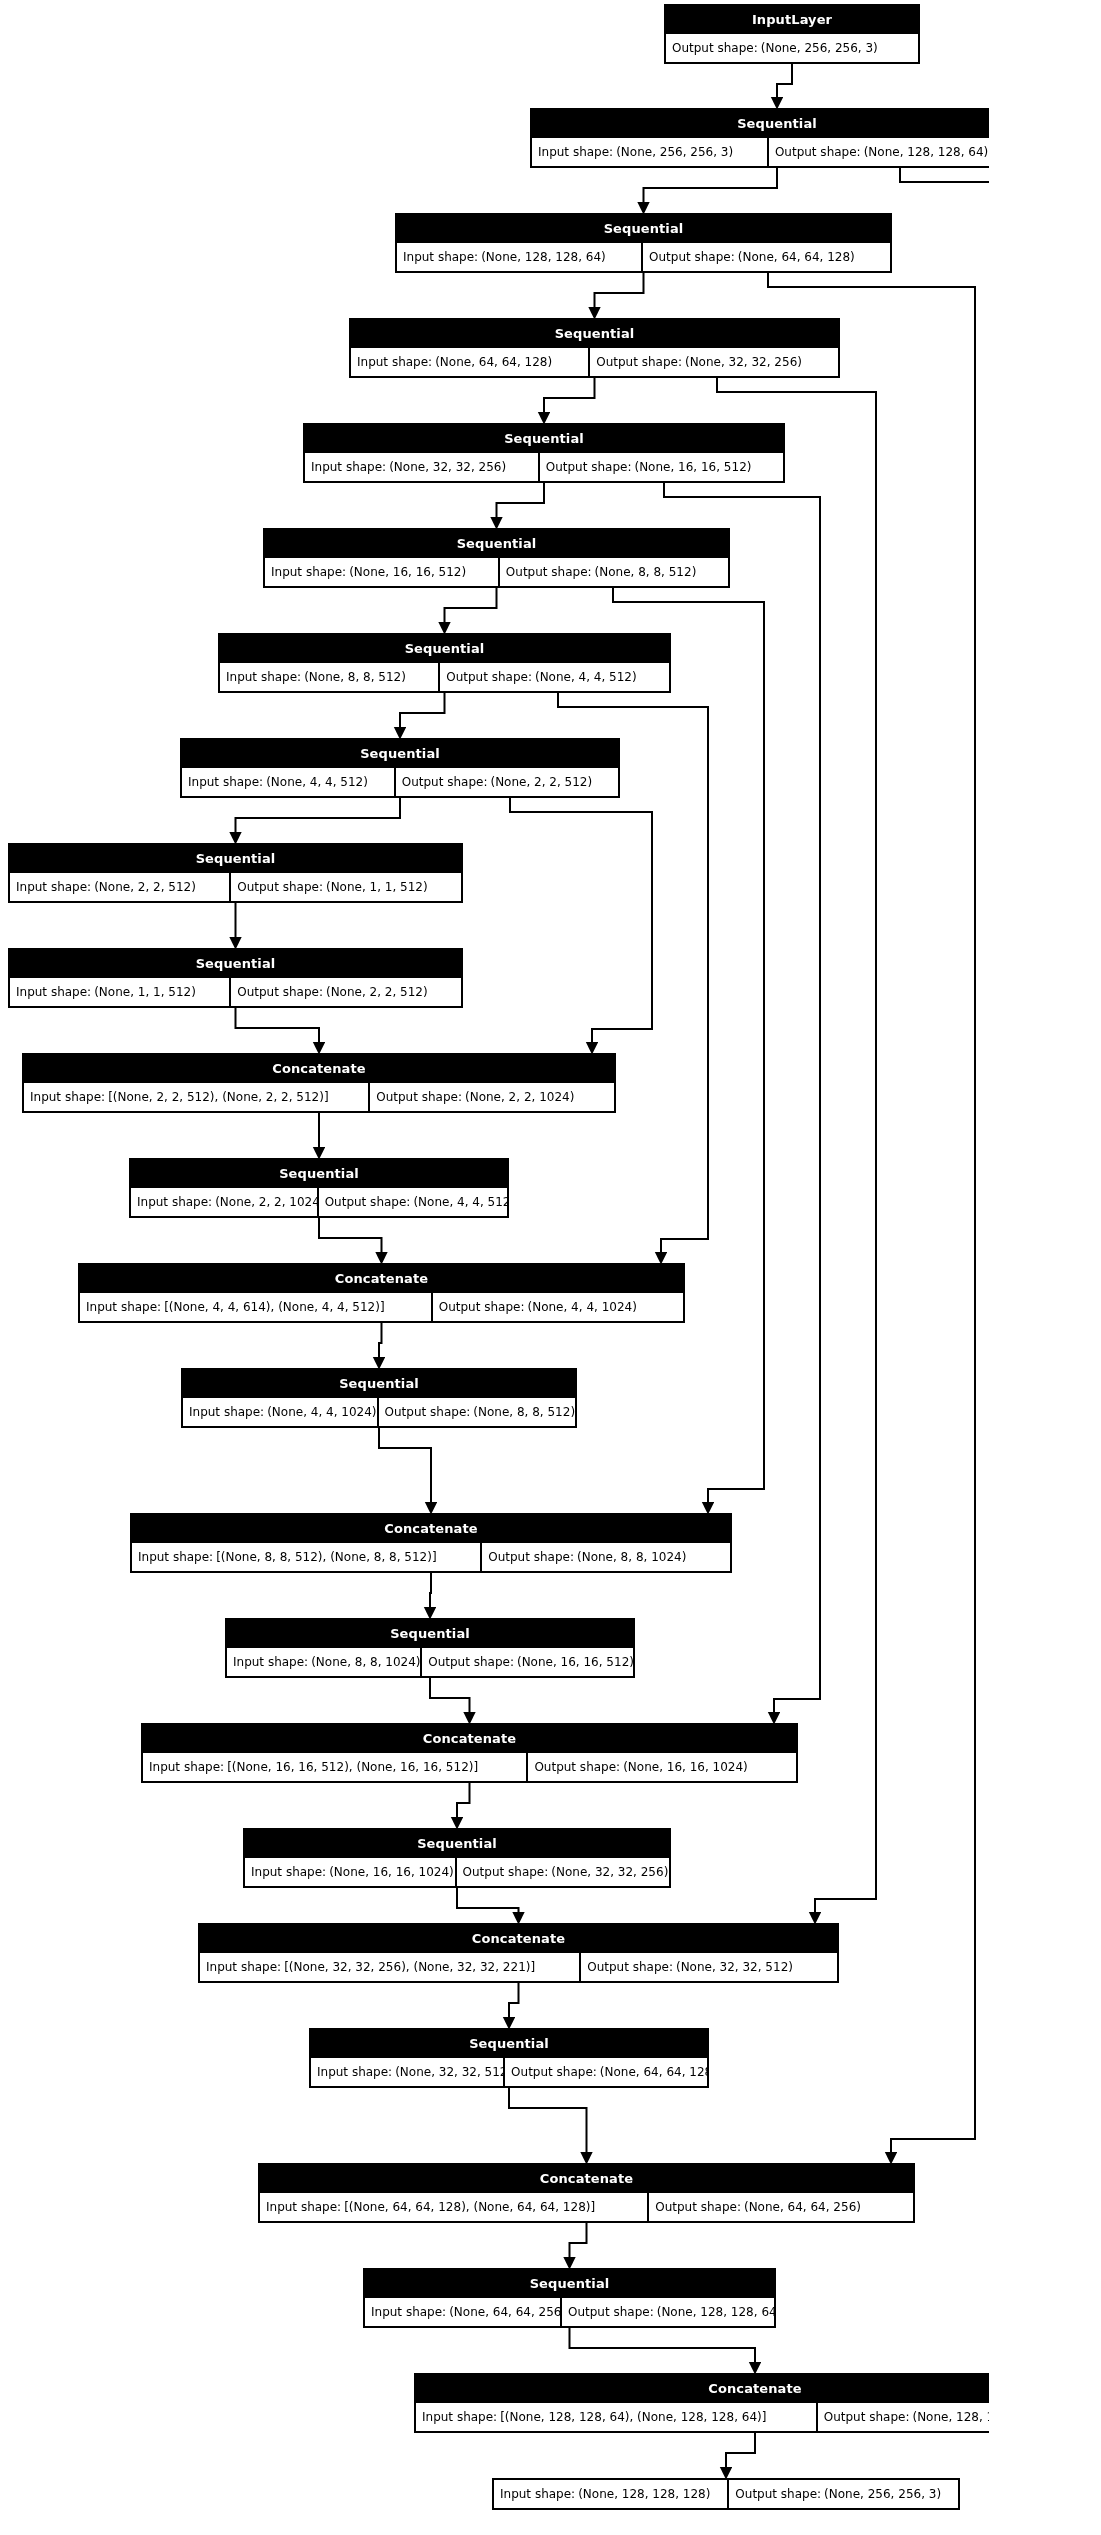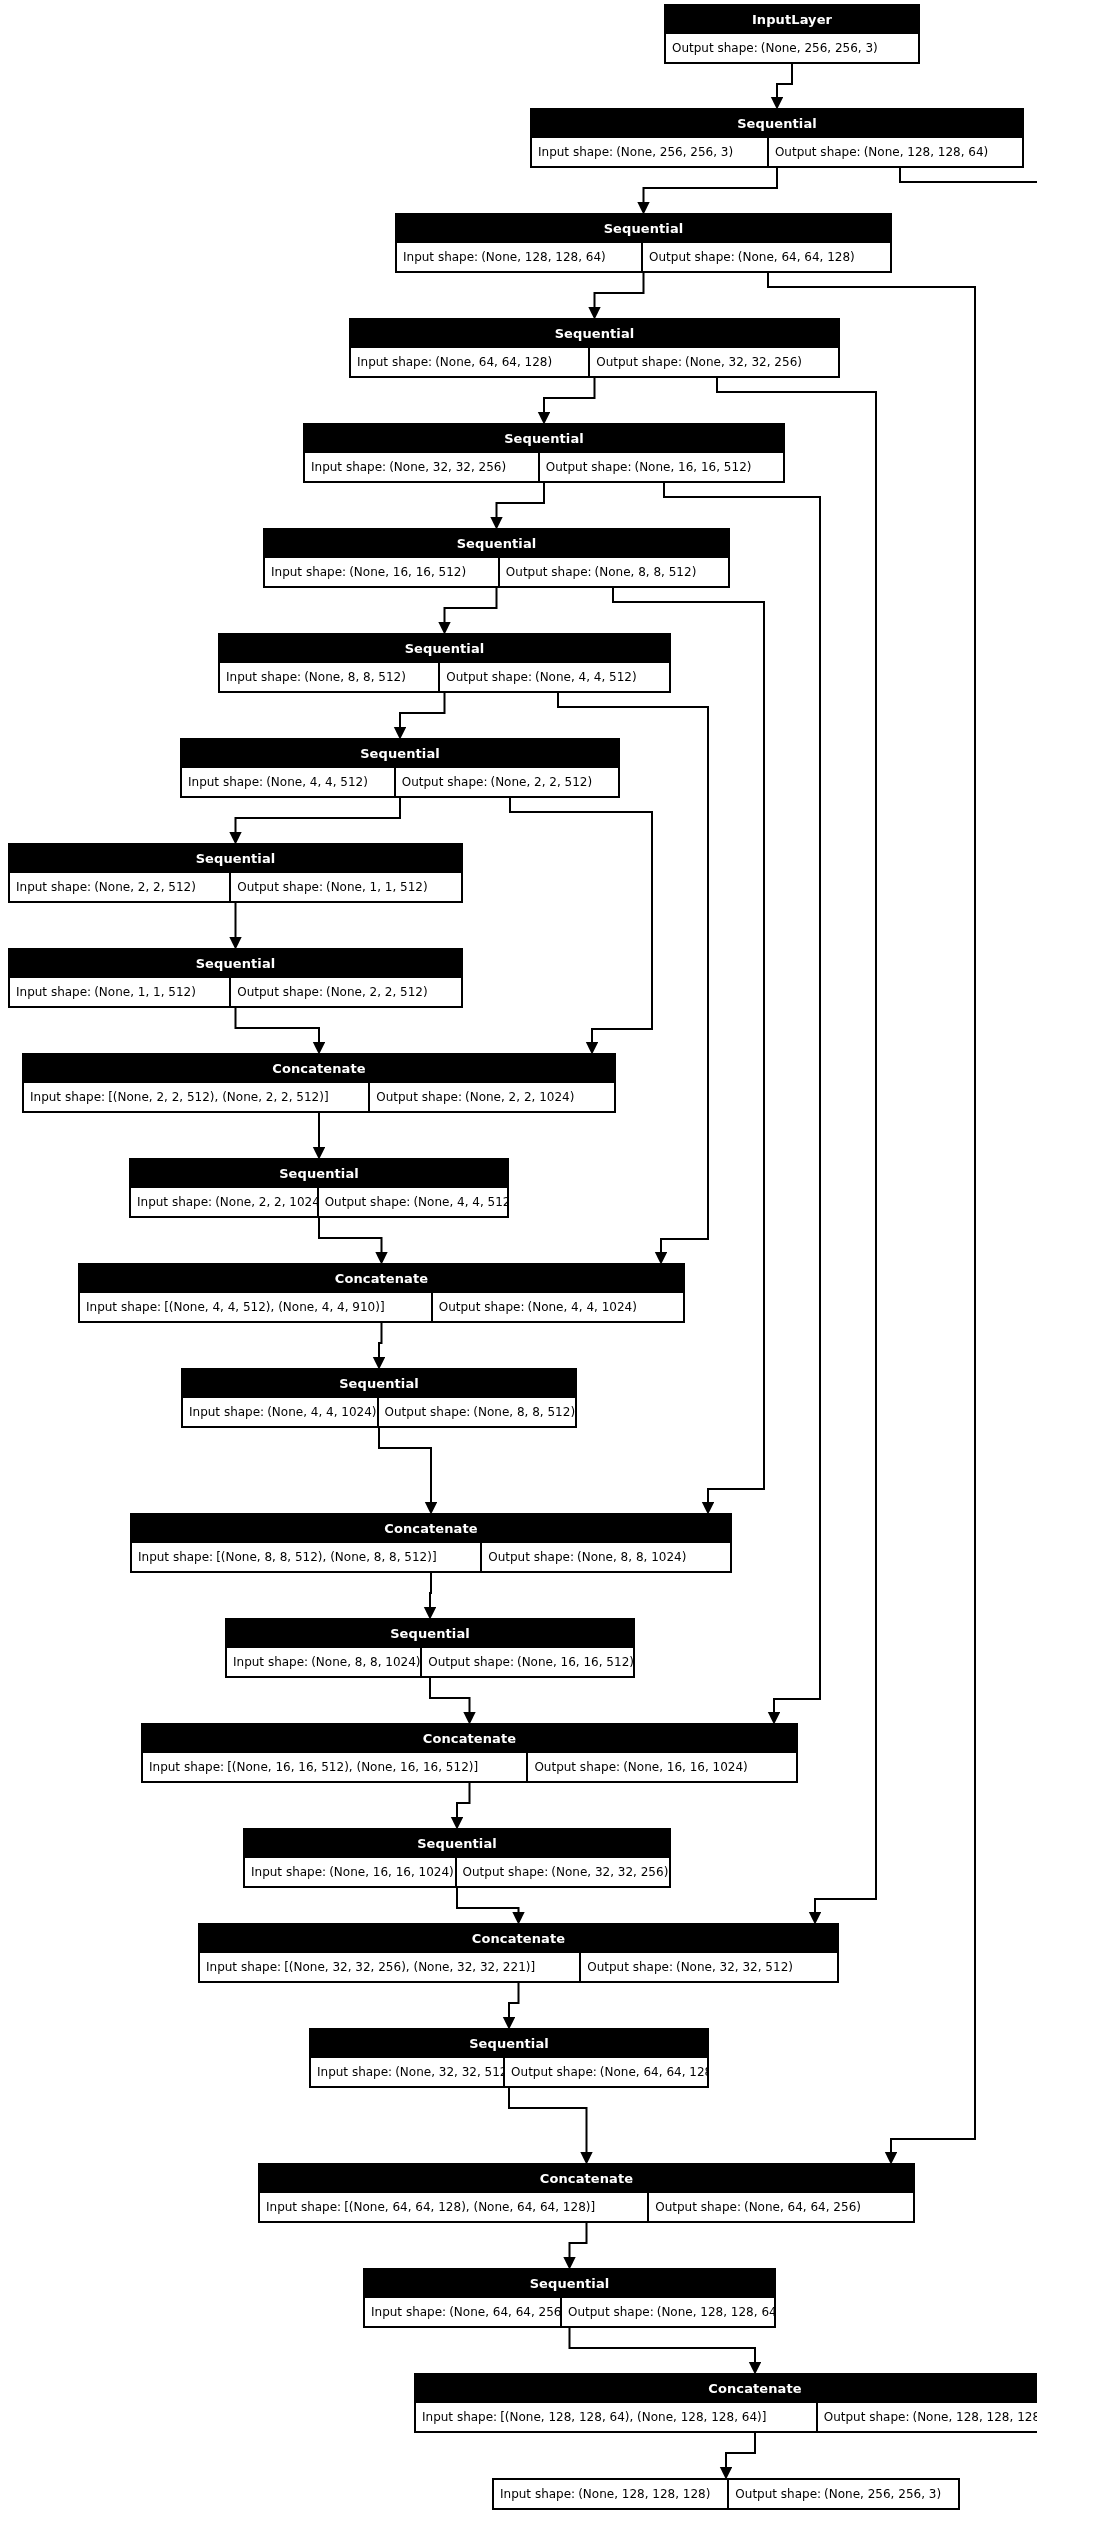--- a/index.html
+++ b/index.html
@@ -9,21 +9,20 @@
   }
   body {
     font-family: "DejaVu Sans", sans-serif;
   }
   #canvas {
     position: relative;
     width: 989px;
     height: 2535px;
     background: #ffffff;
     overflow: hidden;
-    padding-left: 48px;
   }
   #edges {
     position: absolute;
     left: 0;
     top: 0;
     width: 1101px;
     height: 2535px;
     pointer-events: none;
   }
   .node {
@@ -270,21 +269,21 @@
             <span class="lbl">Output shape:</span>
             <span class="val">(None, 4, 4, 512)</span>
           </div>
         </div>
       </div>
       <div class="node" style="left: 78px; top: 1263px; width: 607px;">
         <div class="node-title">Concatenate</div>
         <div class="node-body">
           <div class="shape-cell">
             <span class="lbl">Input shape:</span>
-            <span class="val">[(None, 4, 4, 512), (None, 4, 4, 910)]</span>
+            <span class="val">[(None, 4, 4, 614), (None, 4, 4, 512)]</span>
           </div>
           <div class="shape-cell with-sep">
             <span class="lbl">Output shape:</span>
             <span class="val">(None, 4, 4, 1024)</span>
           </div>
         </div>
       </div>
       <div class="node" style="left: 181px; top: 1368px; width: 396px;">
         <div class="node-title">Sequential</div>
         <div class="node-body">

